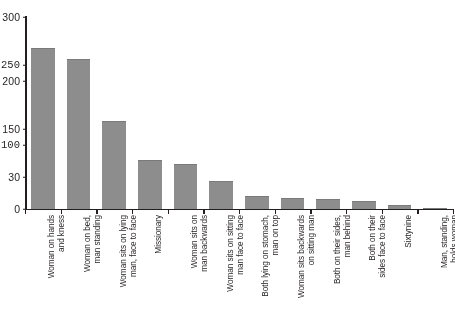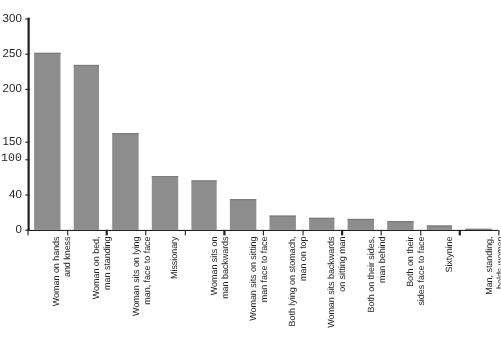--- a/index.html
+++ b/index.html
@@ -133,36 +133,36 @@
   <div class="axis-line-y"></div>
   <div class="axis-line-x"></div>
 
   <div class="plot-area">
     <div id="ytick-container">
         <div class="ytick" style="top: 192px;">
           <span class="ytick-label">0</span>
           <span class="ytick-mark"></span>
         </div>
         <div class="ytick" style="top: 160px;">
-          <span class="ytick-label">40</span>
+          <span class="ytick-label">30</span>
           <span class="ytick-mark"></span>
         </div>
         <div class="ytick" style="top: 128px; font-family: Liberation Mono, monospace;">
           <span class="ytick-label">100</span>
           <span class="ytick-mark"></span>
         </div>
         <div class="ytick" style="top: 112px;">
           <span class="ytick-label">150</span>
           <span class="ytick-mark"></span>
         </div>
         <div class="ytick" style="top: 64px; align-items: center;">
           <span class="ytick-label">200</span>
           <span class="ytick-mark"></span>
         </div>
-        <div class="ytick" style="top: 32px;">
+        <div class="ytick" style="top: 48px; font-family: Liberation Mono, monospace;">
           <span class="ytick-label">250</span>
           <span class="ytick-mark"></span>
         </div>
         <div class="ytick" style="top: 0px;">
           <span class="ytick-label">300</span>
           <span class="ytick-mark"></span>
         </div>
       </div>
     <div class="bars" id="bar-container">
         <div class="bar" title="Woman on hands and kness: 252" style="left: 6.06333px; width: 23.54px; height: 161.28px; background: rgb(141, 141, 141);"></div>

